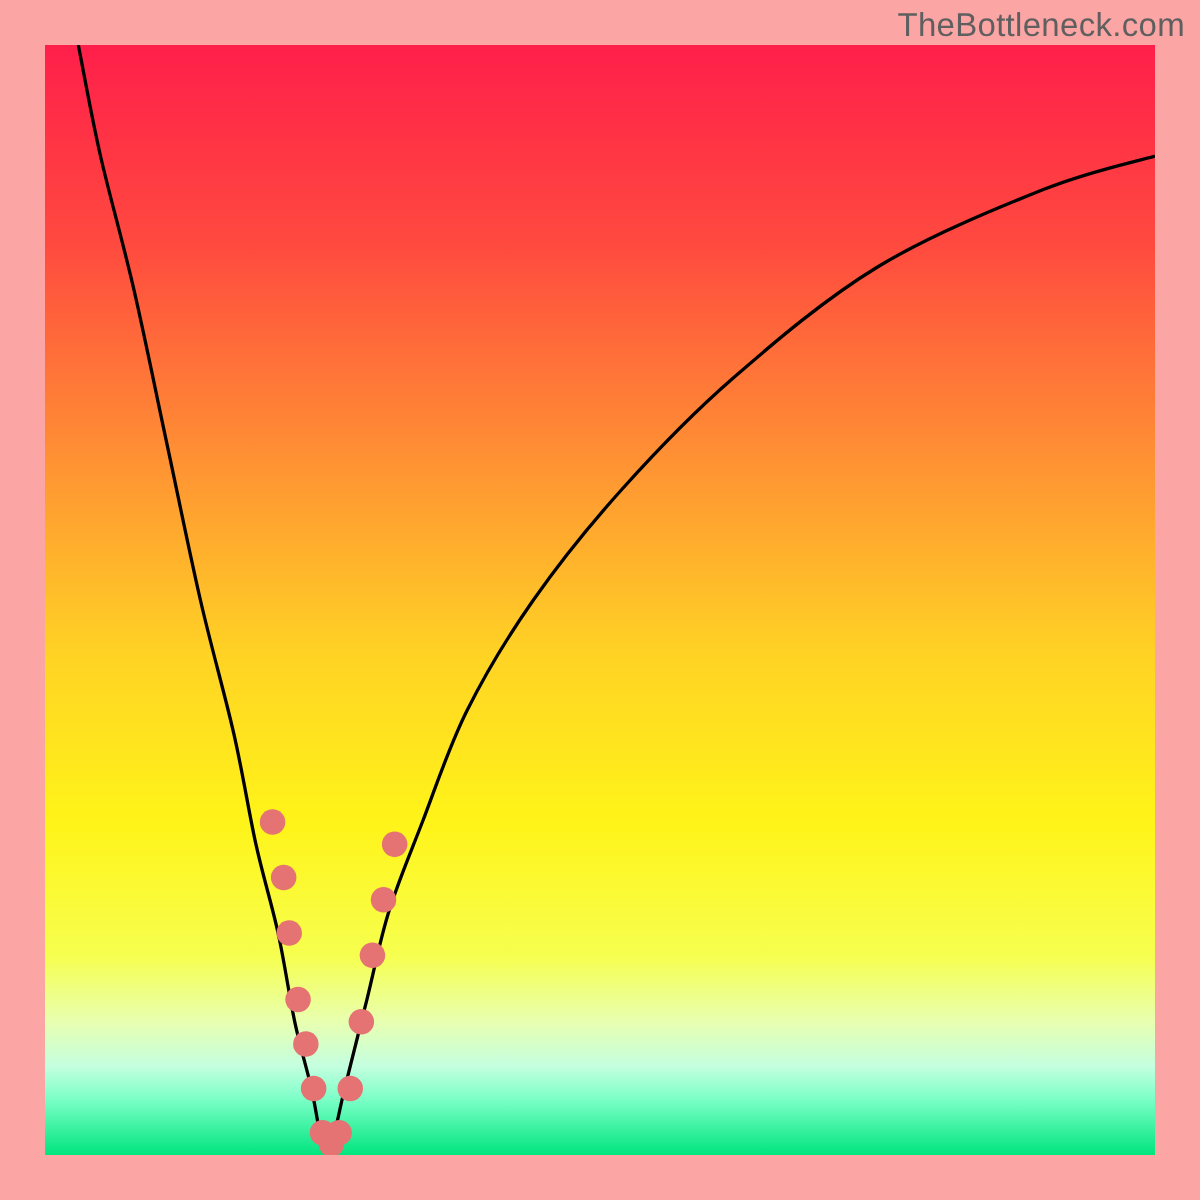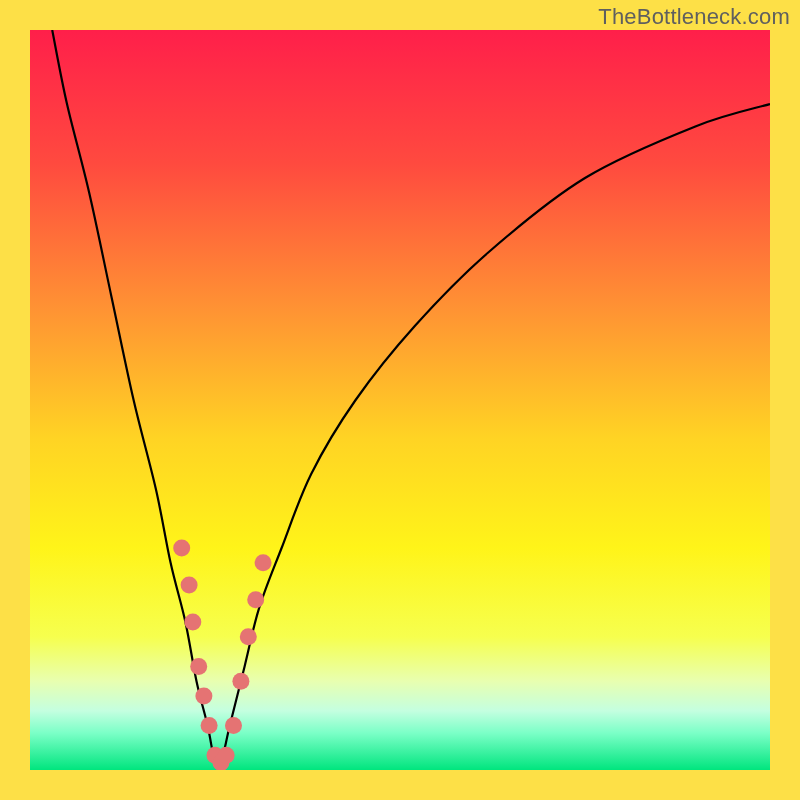--- a/index.html
+++ b/index.html
@@ -10,21 +10,21 @@
     overflow: hidden;
     background: #000;
     font-family: Arial, Helvetica, sans-serif;
   }
   .frame {
     position: absolute;
     top: 0;
     left: 0;
     width: 800px;
     height: 800px;
-    background: #fde047;
+    background: #fca5a5;
     box-sizing: border-box;
   }
   .plot-area {
     position: absolute;
     top: 30px;
     left: 30px;
     width: 740px;
     height: 740px;
     overflow: hidden;
   }

